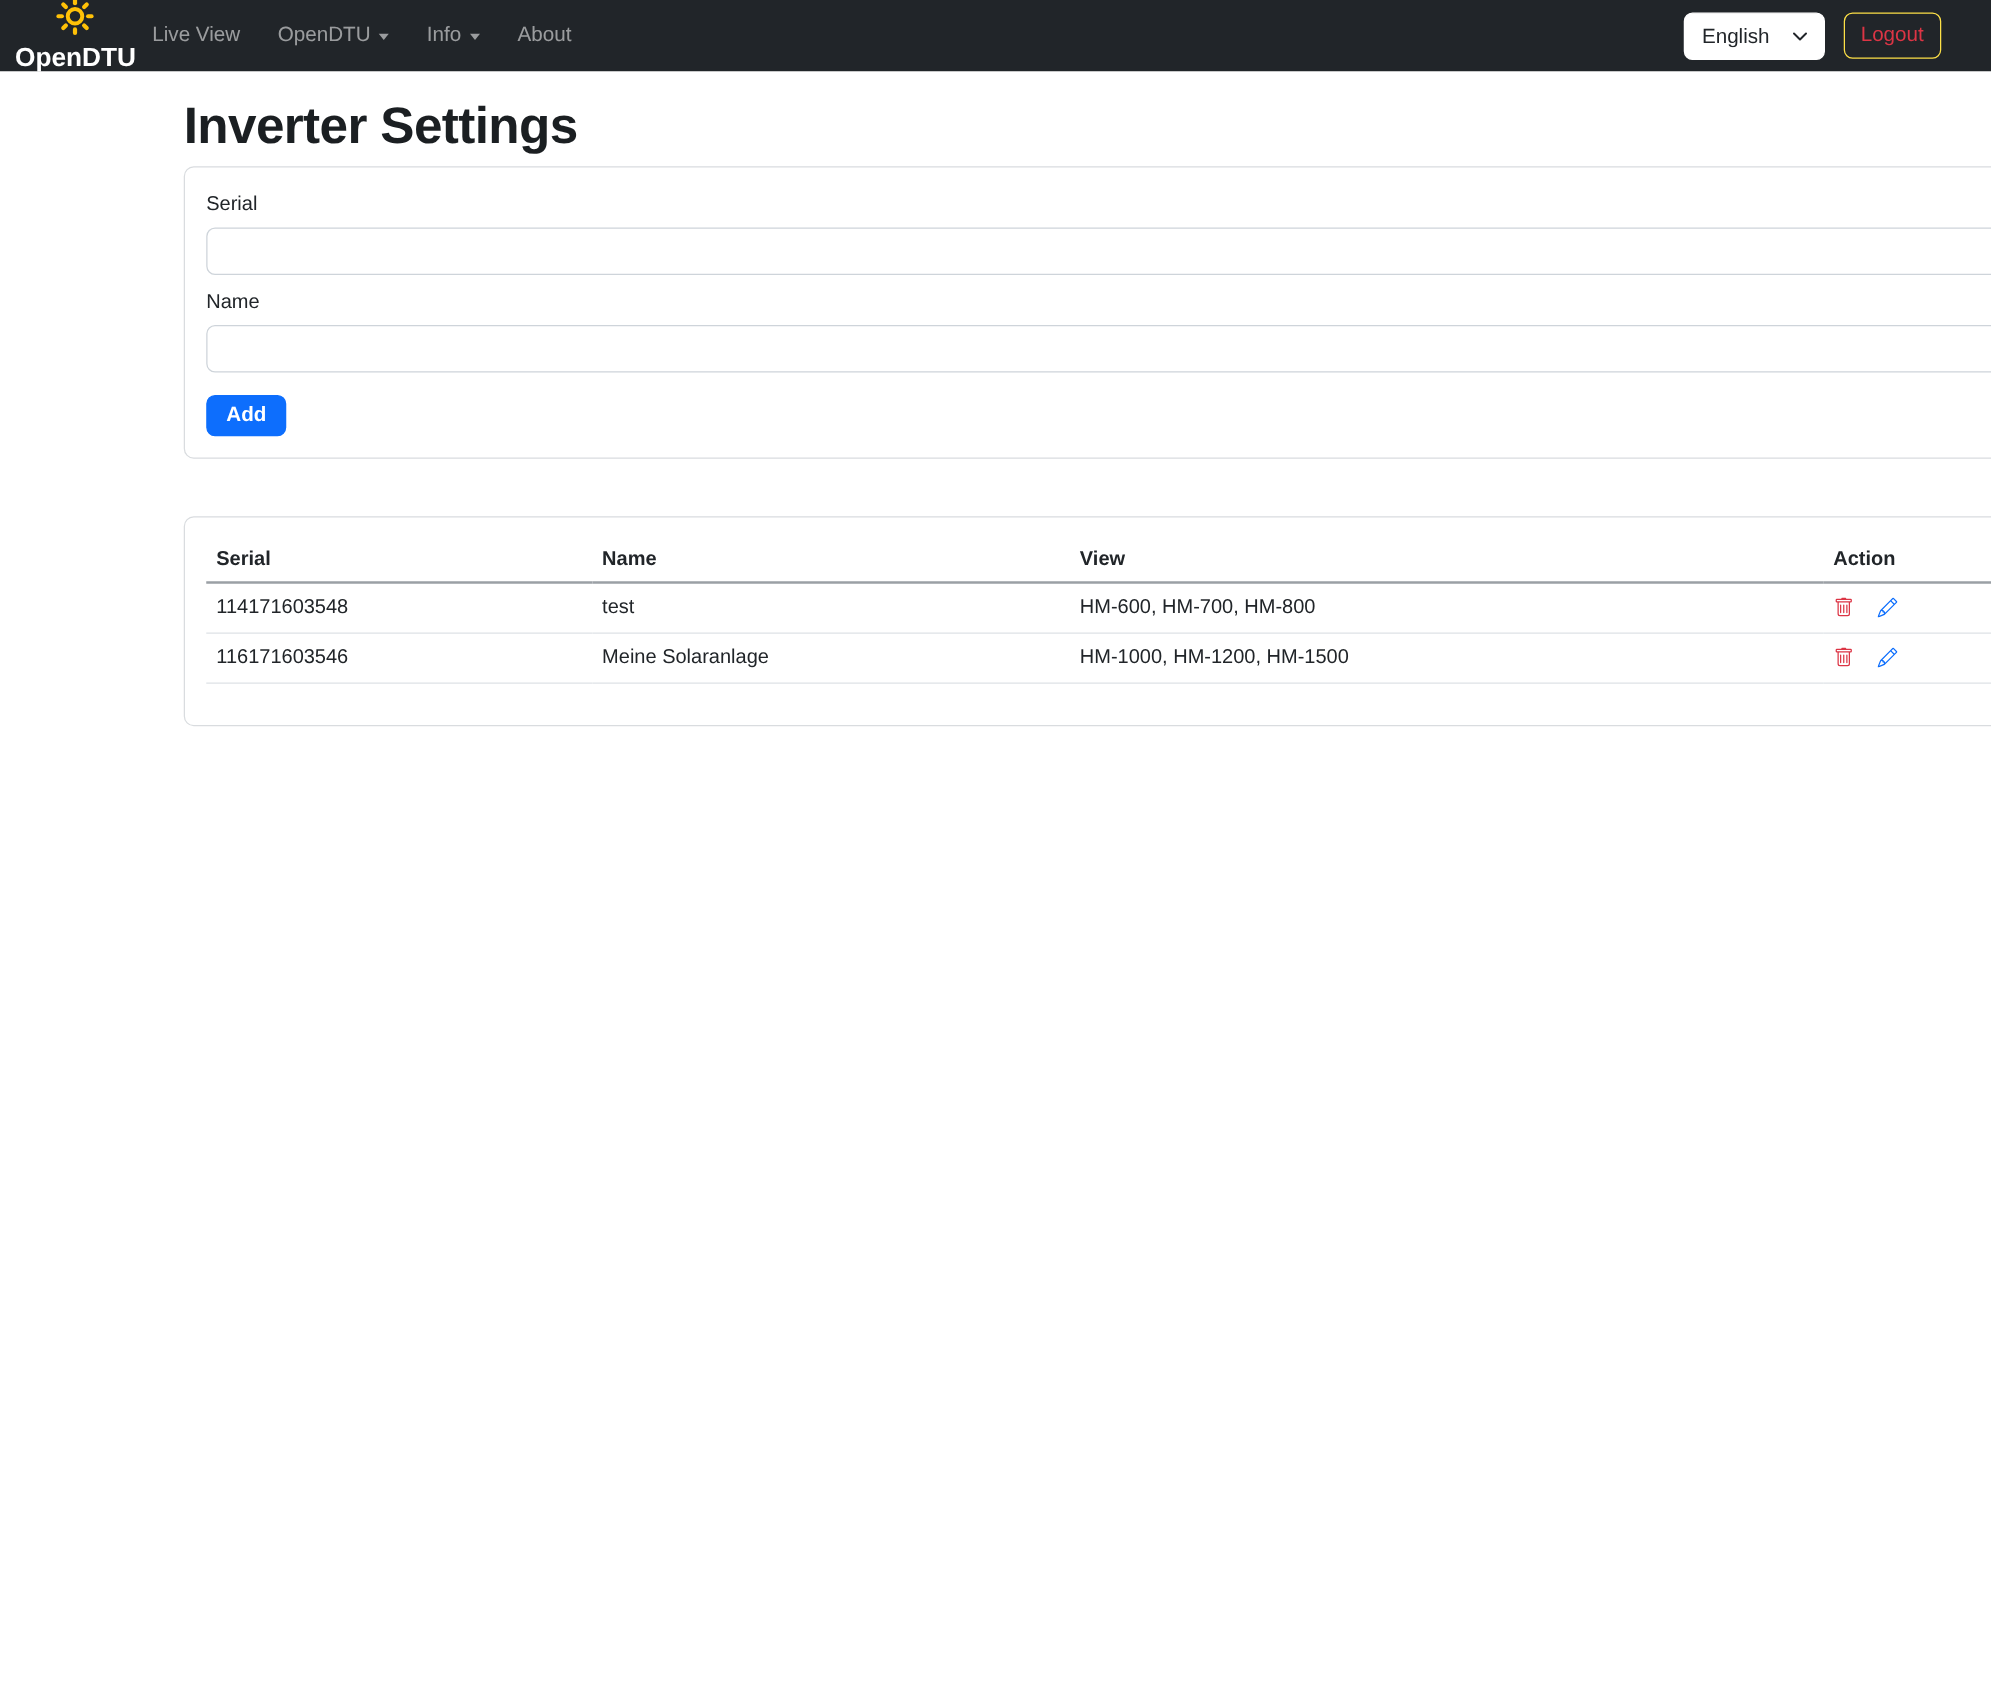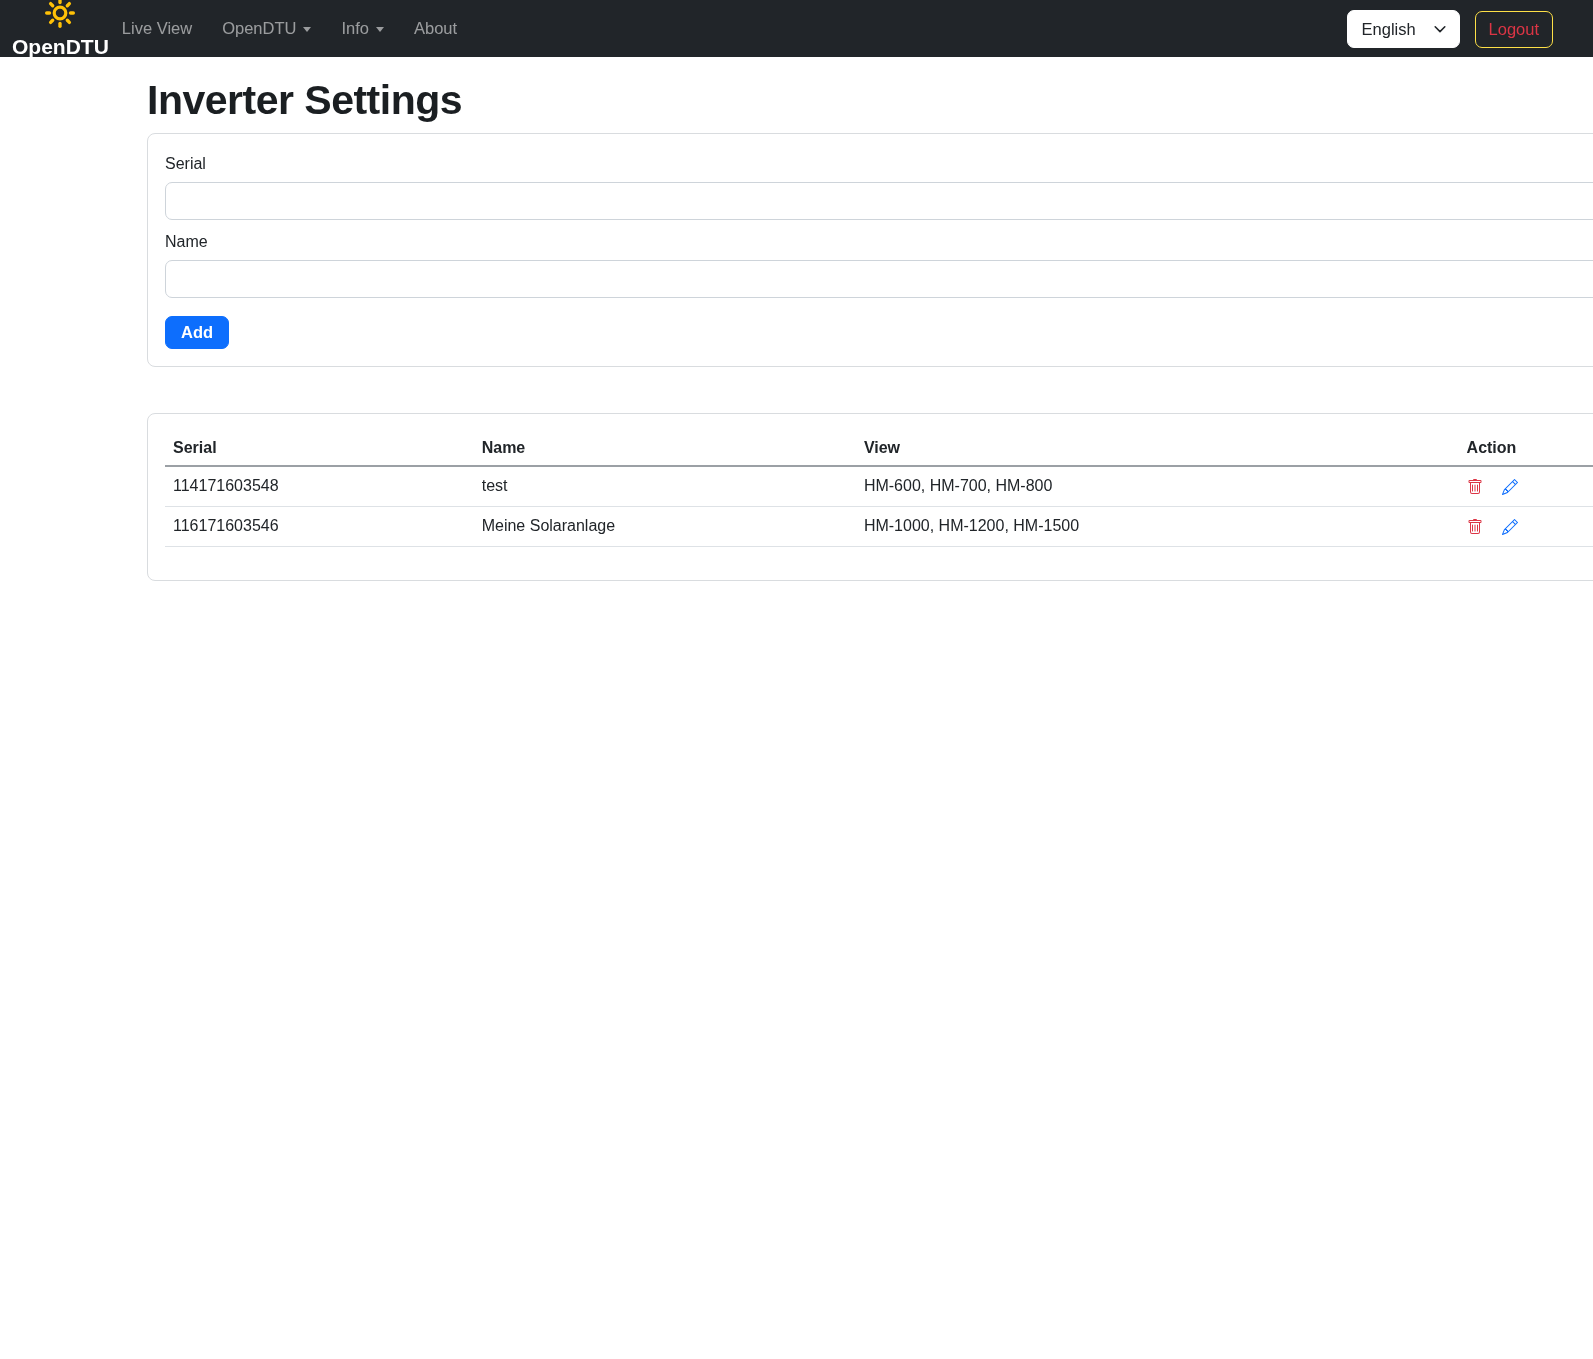--- a/index.html
+++ b/index.html
@@ -38,21 +38,21 @@
     white-space: nowrap;
   }
   .nav-item { margin-right: 14px; }
   .caret {
     width: 0; height: 0;
     border-left: 4.5px solid transparent;
     border-right: 4.5px solid transparent;
     border-top: 5px solid rgba(255,255,255,0.55);
     margin-top: 2px;
   }
-  .nav-right { margin-left: auto; display: flex; align-items: flex-end; gap: 15px; }
+  .nav-right { margin-left: auto; display: flex; align-items: flex-start; gap: 15px; }
   .lang-wrap { position: relative; }
   .lang-select {
     appearance: none; -webkit-appearance: none;
     background: #ffffff;
     border: 1px solid #ffffff;
     border-radius: 7px;
     height: 38px;
     padding: 5px 42px 5px 14px;
     font-size: 16.5px;
     font-family: inherit;

